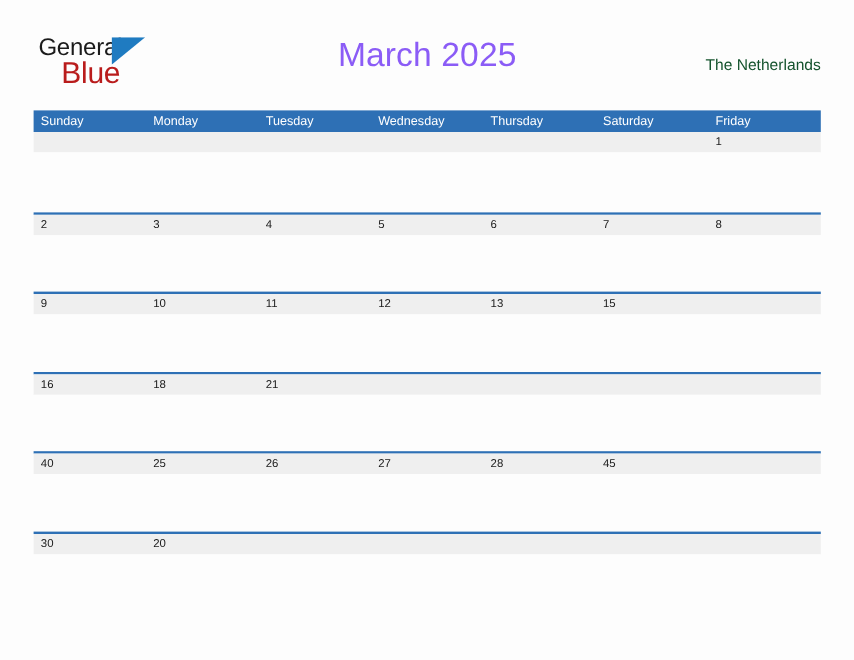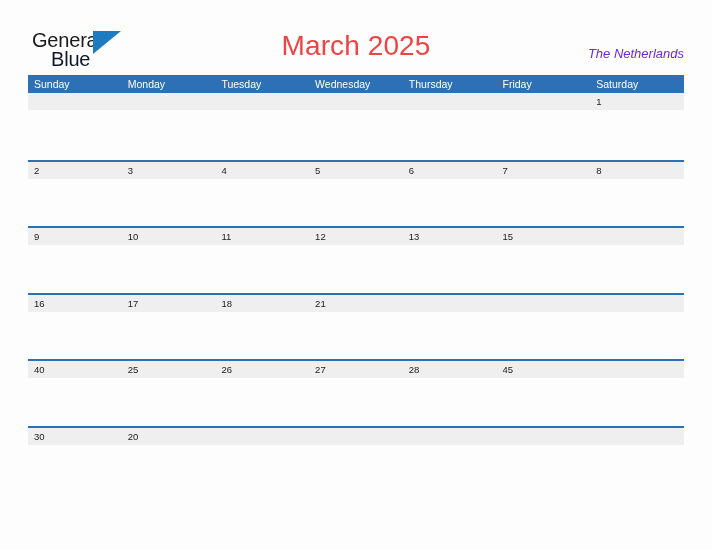--- a/index.html
+++ b/index.html
@@ -44,59 +44,58 @@
     top: 0;
     font-size: 20px;
     color: #1b1b1b;
     letter-spacing: -0.2px;
     white-space: nowrap;
   }
   .logo-blue {
     position: absolute;
     left: 19px;
     top: 19px;
-    font-size: 20px;
-    color: #0f172a;
+    font-size: 25px;
+    color: #b91c1c;
     letter-spacing: -0.2px;
     white-space: nowrap;
   }
   .logo-triangle {
     position: absolute;
     left: 61px;
     top: 1px;
     width: 28px;
     height: 23px;
   }
 
   .cal-title {
     position: absolute;
     left: 0;
     top: 30px;
     width: 712px;
     text-align: center;
     font-size: 28px;
-    color: #ef4444;
+    color: #8b5cf6;
     letter-spacing: 0.1px;
   }
 
   .cal-subtitle {
     position: absolute;
     right: 28px;
     top: 46px;
     font-size: 13px;
-    color: #6d28d9;
-    white-space: nowrap;
-    font-style: italic;
+    color: #14532d;
+    white-space: nowrap;
   }
 
   
   .grid {
     position: absolute;
     left: 28px;
-    top: 75px;
+    top: 92px;
     width: 656px;
   }
 
   .weekday-row {
     display: flex;
     width: 656px;
     height: 18px;
     background: #2e70b5;
   }
   .weekday-cell {
@@ -168,22 +167,22 @@
   </div>
 
   <div class="grid">
 
     <div class="weekday-row">
       <div class="weekday-cell">Sunday</div>
       <div class="weekday-cell">Monday</div>
       <div class="weekday-cell">Tuesday</div>
       <div class="weekday-cell">Wednesday</div>
       <div class="weekday-cell">Thursday</div>
+      <div class="weekday-cell">Saturday</div>
       <div class="weekday-cell">Friday</div>
-      <div class="weekday-cell">Saturday</div>
     </div>
 
     <div class="week-row">
       <div class="week-rule first"></div>
       <div class="date-band">
         <div class="date-cell"></div>
         <div class="date-cell"></div>
         <div class="date-cell"></div>
         <div class="date-cell"></div>
         <div class="date-cell"></div>
@@ -217,21 +216,20 @@
         <div class="date-cell">13</div>
         <div class="date-cell">15</div>
       </div>
       <div class="week-body" style="height:47.5px"></div>
     </div>
 
     <div class="week-row">
       <div class="week-rule"></div>
       <div class="date-band">
         <div class="date-cell">16</div>
-        <div class="date-cell">17</div>
         <div class="date-cell">18</div>
         <div class="date-cell">21</div>
       </div>
       <div class="week-body" style="height:47.5px"></div>
     </div>
 
     <div class="week-row">
       <div class="week-rule"></div>
       <div class="date-band">
         <div class="date-cell">40</div>

